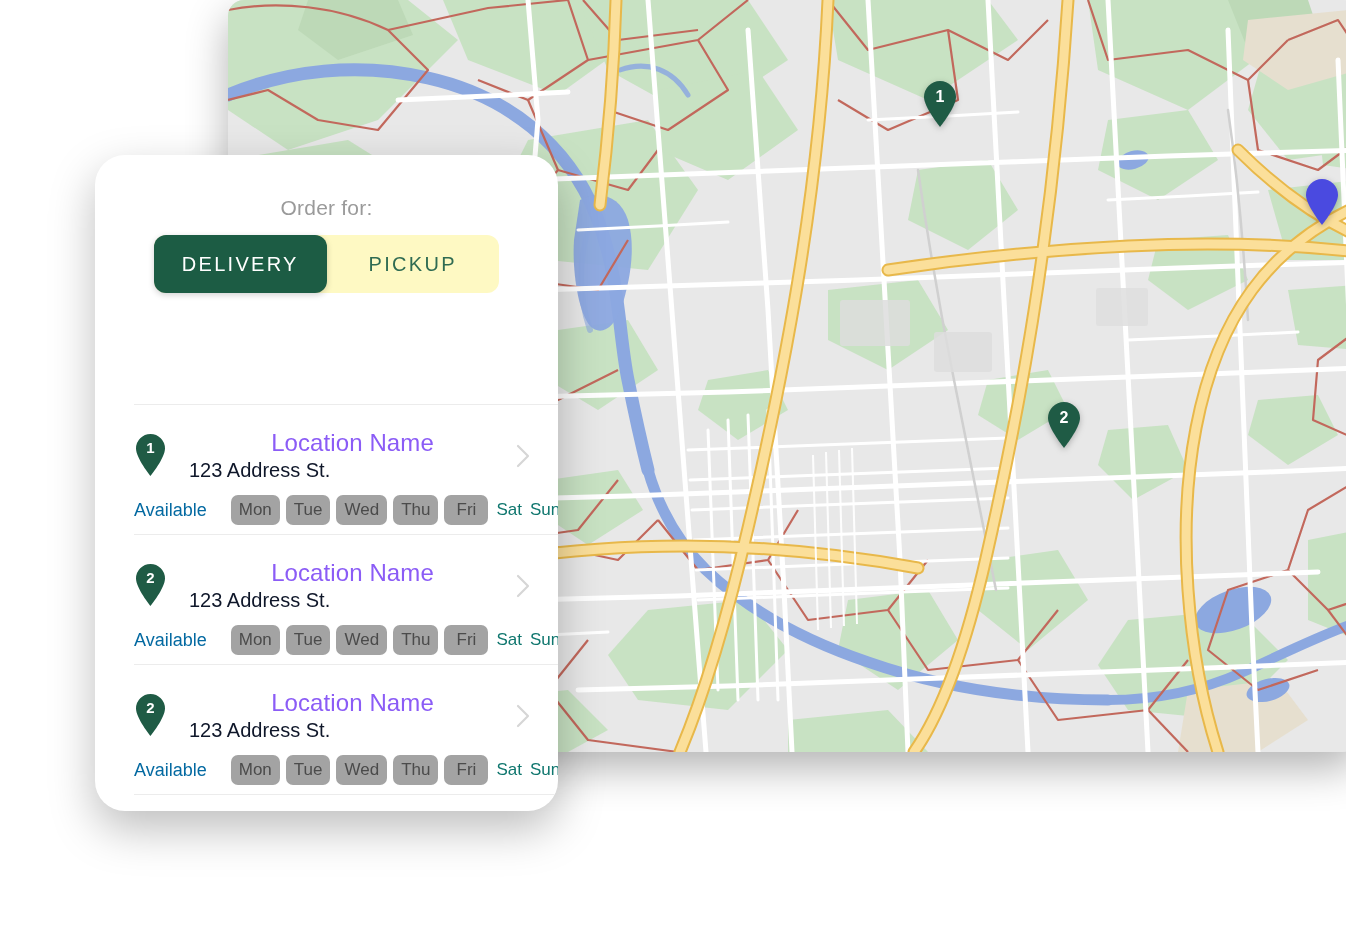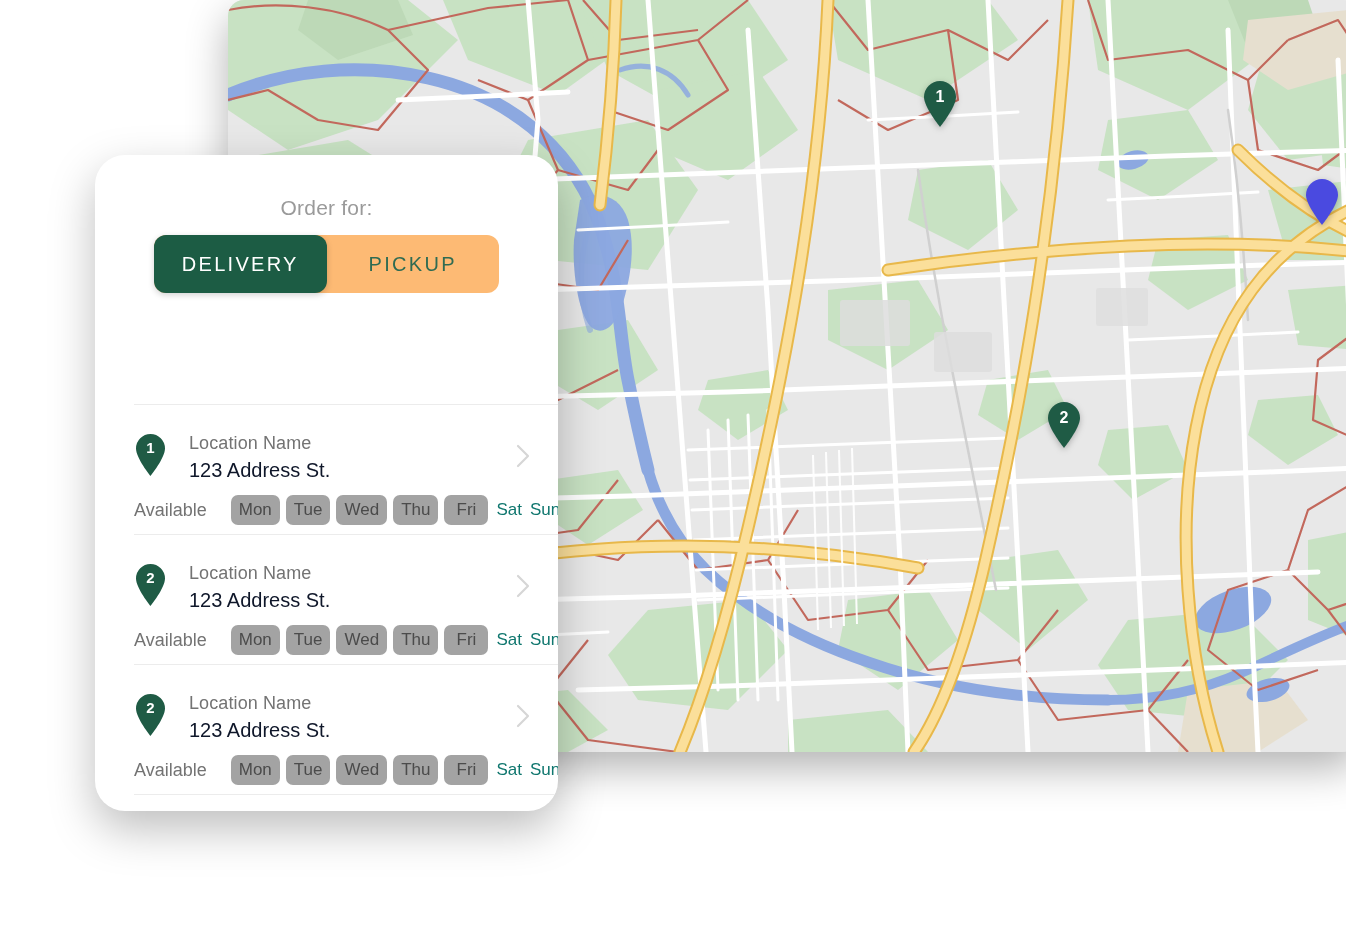--- a/index.html
+++ b/index.html
@@ -83,21 +83,21 @@
   #order-for-label { margin-top: 41px; }
   #choose-location-label { margin-top: 41px; }
 
   
   #mode-toggle {
     position: absolute;
     left: 59px;
     top: 80px;
     width: 345px;
     height: 58px;
-    background: #fdba74;
+    background: #fef9c3;
     border-radius: 12px;
     display: flex;
     align-items: stretch;
   }
   .mode-btn {
     flex: 1 1 0;
     display: flex;
     align-items: center;
     justify-content: center;
     font-size: 20px;
@@ -154,24 +154,25 @@
     left: 0; right: 0;
     top: 6px;
     text-align: center;
     color: #ffffff;
     font-size: 15px;
     font-weight: bold;
     line-height: 18px;
   }
   .loc-text { margin-left: 22px; flex: 1 1 auto; }
   .loc-name {
-    color: #737373;
-    font-size: 18px;
+    color: #8b5cf6;
+    font-size: 24px;
     line-height: 26px;
     letter-spacing: 0.1px;
+    text-align: center;
   }
   .loc-address {
     color: #0f172a;
     font-size: 20px;
     line-height: 27px;
     margin-top: 1px;
   }
   .loc-chevron {
     flex: 0 0 auto;
     margin-right: 28px;
@@ -182,21 +183,21 @@
 
   .avail-row {
     position: absolute;
     left: 39px;
     top: 91px;
     display: flex;
     align-items: center;
     white-space: nowrap;
   }
   .avail-label {
-    color: #737373;
+    color: #0369a1;
     font-size: 18px;
     line-height: 22px;
     margin-right: 24px;
     text-align: center;
   }
   .day-pill {
     display: inline-flex;
     align-items: center;
     justify-content: center;
     min-width: 44px;

